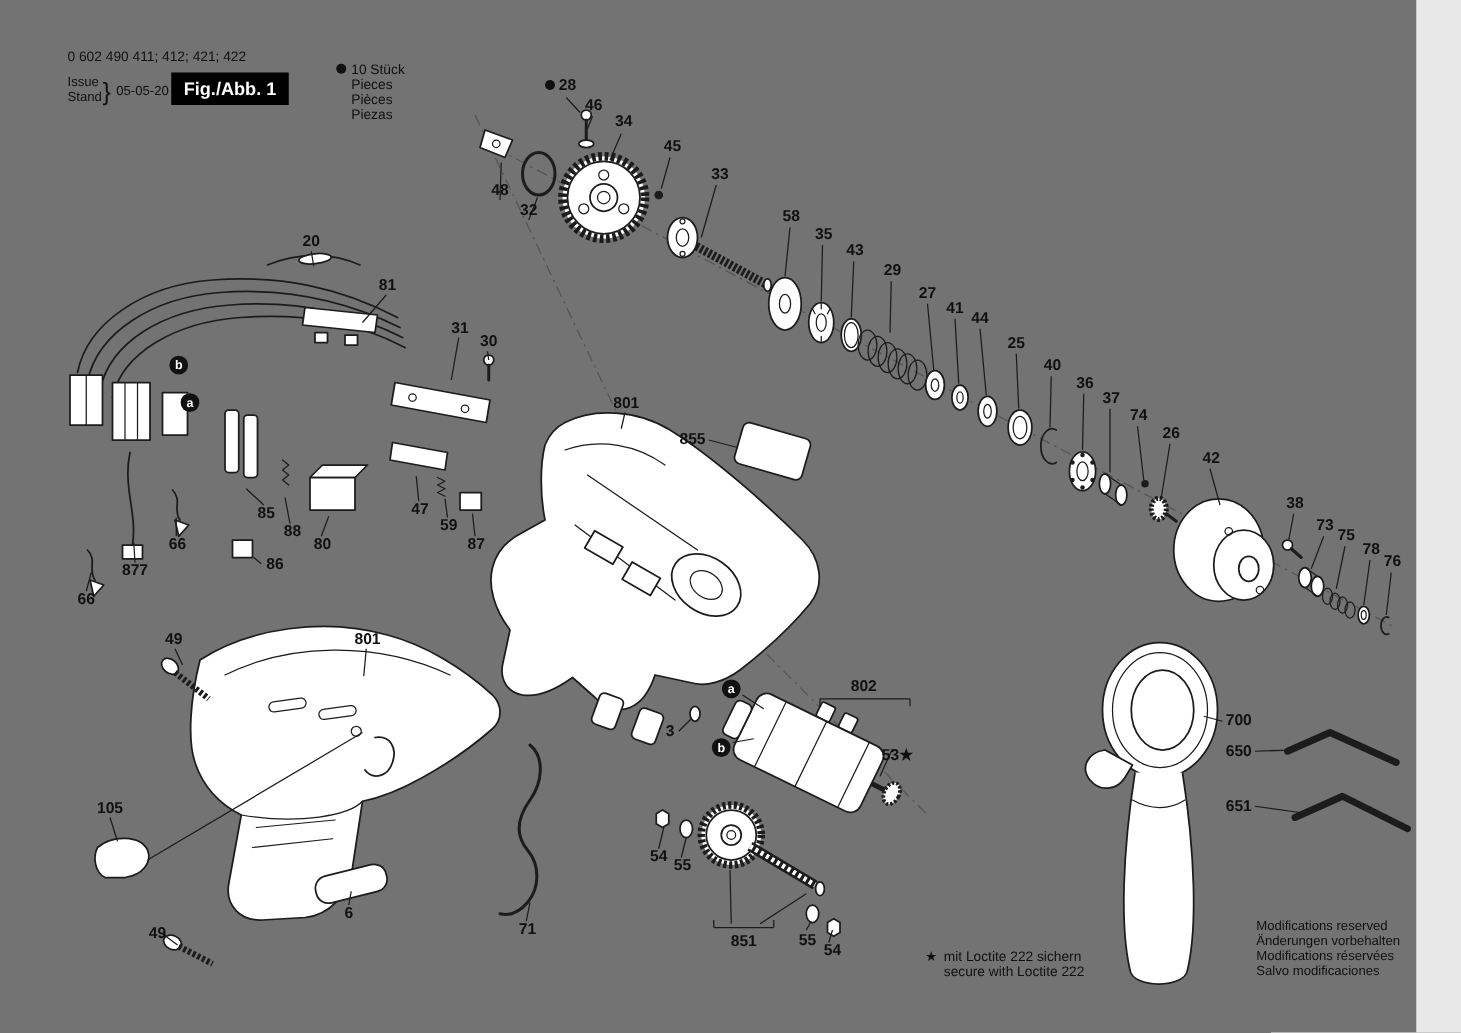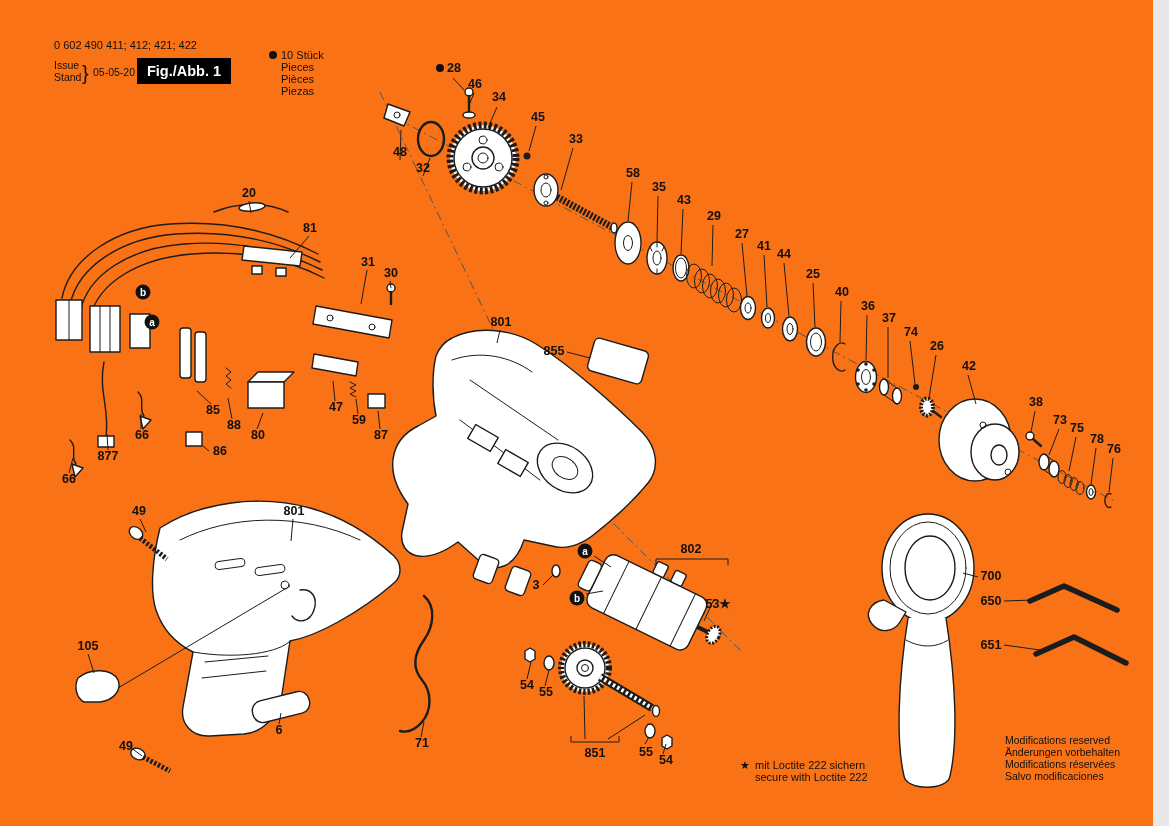--- a/index.html
+++ b/index.html
@@ -1,17 +1,17 @@
 <!DOCTYPE html>
 <html><head>
 <meta charset="utf-8">
 <style>
   html,body{margin:0;padding:0;background:#e8e8e8;}
-  .page{position:relative;width:1133px;height:826px;background:#f97316;overflow:hidden;
-        font-family:"Liberation Sans",sans-serif;padding-left:20px;}
+  .page{position:relative;width:1133px;height:826px;background:#737373;overflow:hidden;
+        font-family:"Liberation Sans",sans-serif;}
   svg{position:absolute;left:0;top:0;}
   .ln{fill:none;stroke:#1c1c1c;stroke-width:1.4;stroke-linecap:round;stroke-linejoin:round;}
   .th{stroke-width:1;}
   .tk{stroke-width:2.4;}
   .fw{fill:#ffffff;stroke:#1c1c1c;stroke-width:1.4;stroke-linejoin:round;}
   .teeth{fill:#ffffff;stroke:#1c1c1c;}
   .cl{fill:none;stroke:#555;stroke-width:1;stroke-dasharray:9 4 2 4;}
   .ldr{fill:none;stroke:#1c1c1c;stroke-width:1;}
   .key{fill:none;stroke:#1c1c1c;stroke-width:5.5;stroke-linecap:round;stroke-linejoin:round;}
   .lbl{font:700 12.5px "Liberation Sans",sans-serif;fill:#101010;text-anchor:middle;}

